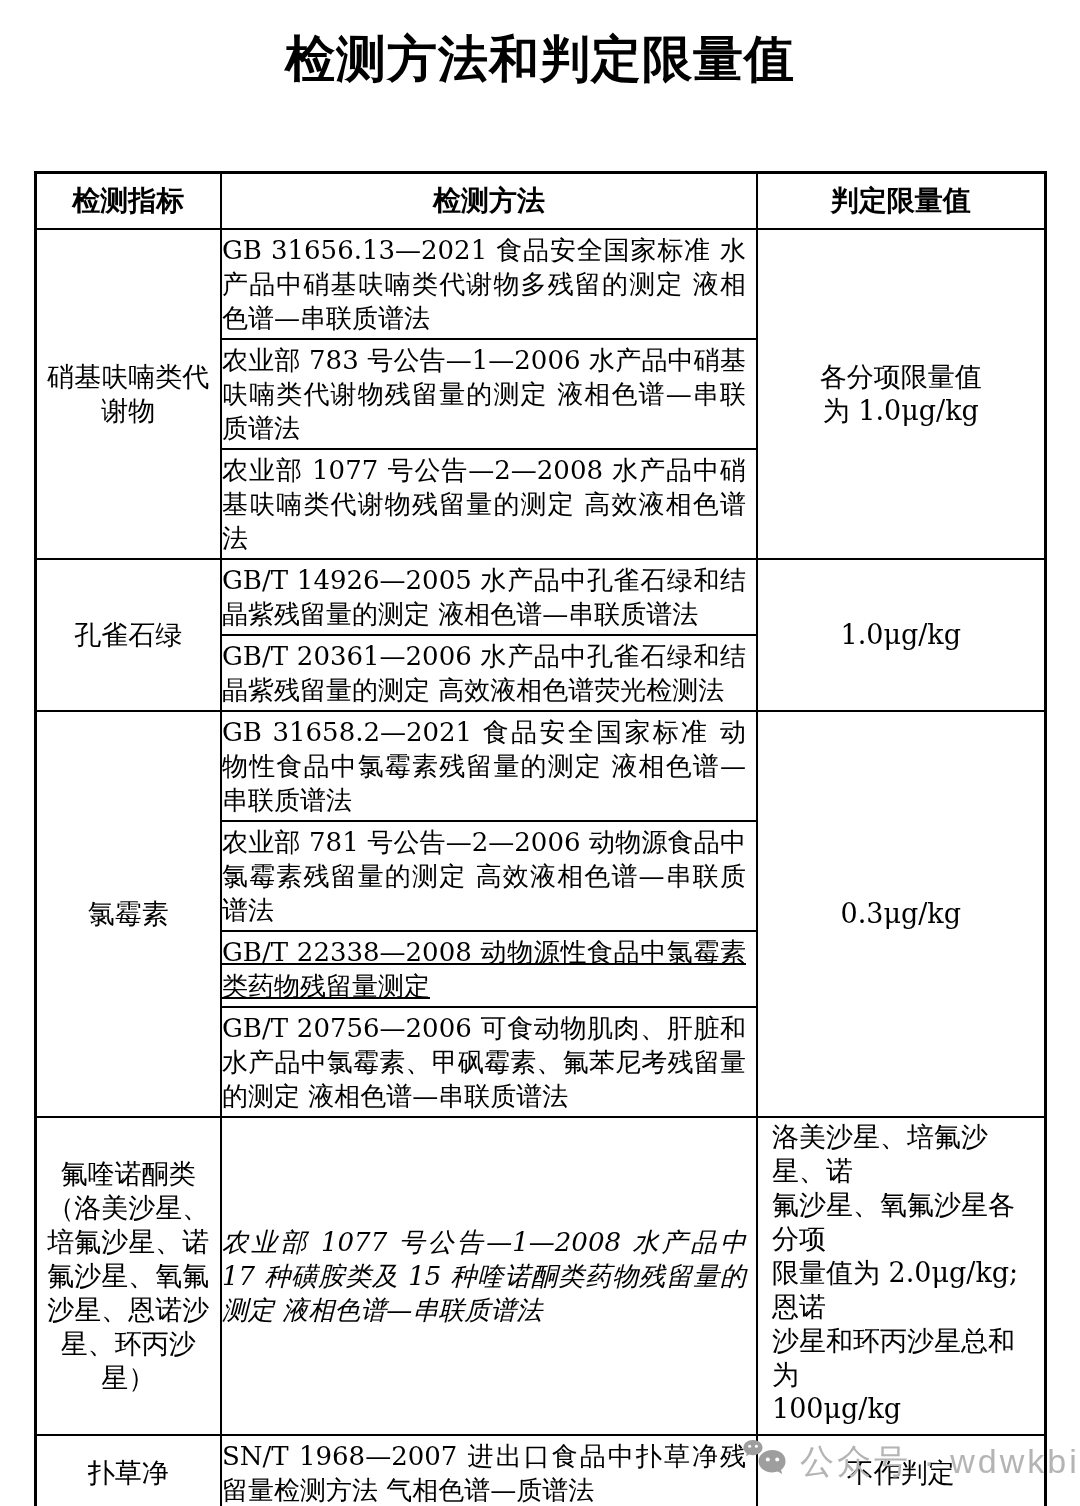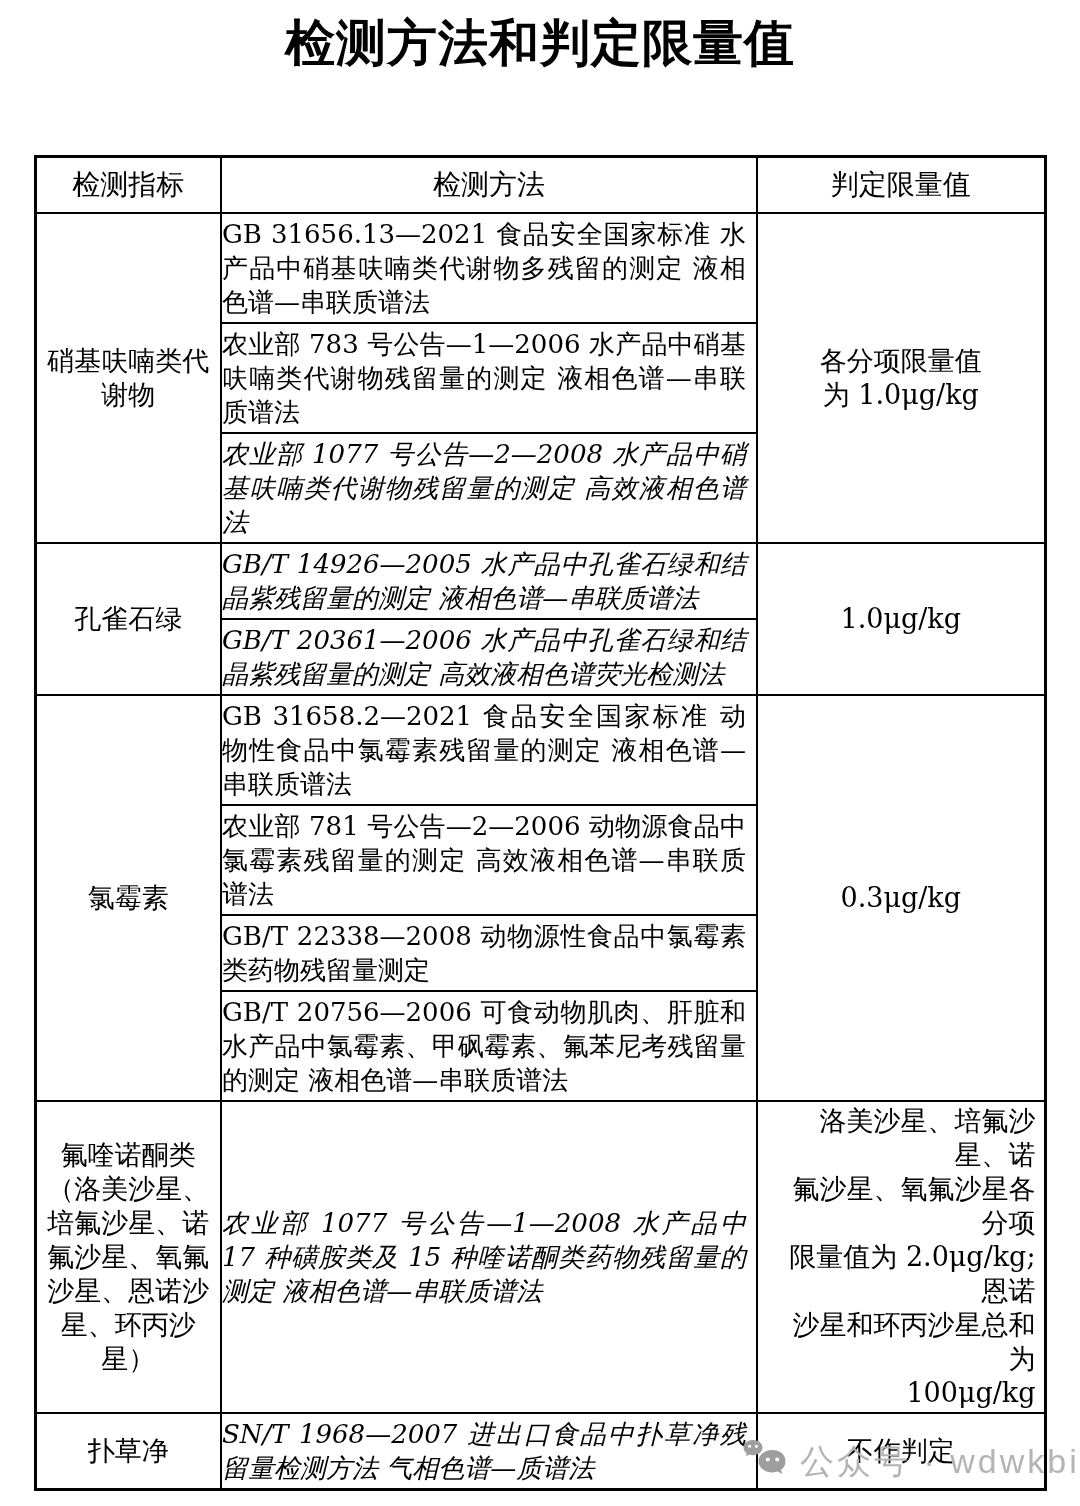--- a/index.html
+++ b/index.html
@@ -7,42 +7,42 @@
   body {
     width: 1080px;
     height: 1506px;
     background: #ffffff;
     color: #000000;
     font-family: "DejaVu Serif", "Liberation Serif", serif;
     position: relative;
     overflow: hidden;
   }
   .page-title {
-    margin: 0;
+    margin: 16px;
     padding-top: 10px;
     text-align: center;
     font-size: 50px;
     line-height: 1.3;
     font-weight: bold;
     letter-spacing: 1px;
   }
   table.spec-table {
     width: 1010px;
     margin: 80px auto 0 auto;
     border-collapse: collapse;
     table-layout: fixed;
     border: 3px solid #000000;
   }
   .spec-table th, .spec-table td {
     border: 2px solid #000000;
     vertical-align: middle;
   }
   .spec-table th {
     font-size: 28px;
-    font-weight: normal;
+    font-weight: bold;
     height: 56px;
     text-align: center;
     padding: 2px 4px;
   }
   td.method {
     font-size: 26px;
     line-height: 34px;
     text-align: justify;
     padding: 3px 10px 3px 0;
   }
@@ -56,29 +56,29 @@
   }
   td.limit {
     font-size: 27px;
     line-height: 34px;
     text-align: center;
     white-space: pre-line;
     padding: 2px 6px;
     margin-top: 28px;
   }
   td.limit.left {
-    text-align: right;
-    padding: 2px 8px 2px 14px;
+    text-align: left;
+    padding: 2px 8px 8px 14px;
   }
   
   .h3a { height: 106px; }  
-  .h2a { height: 68px; font-style: italic; }   
+  .h2a { height: 68px; }   
   .h3b { height: 99px; }
   .h3c { height: 98px; }
-  .h2b { height: 72px; }
+  .h2b { height: 72px; text-decoration: underline; }
   .hbig { height: 210px; font-style: italic; }
   .watermark {
     position: absolute;
     left: 742px;
     top: 1438px;
     display: flex;
     align-items: center;
     gap: 10px;
     font-family: "Liberation Sans", sans-serif;
   }

